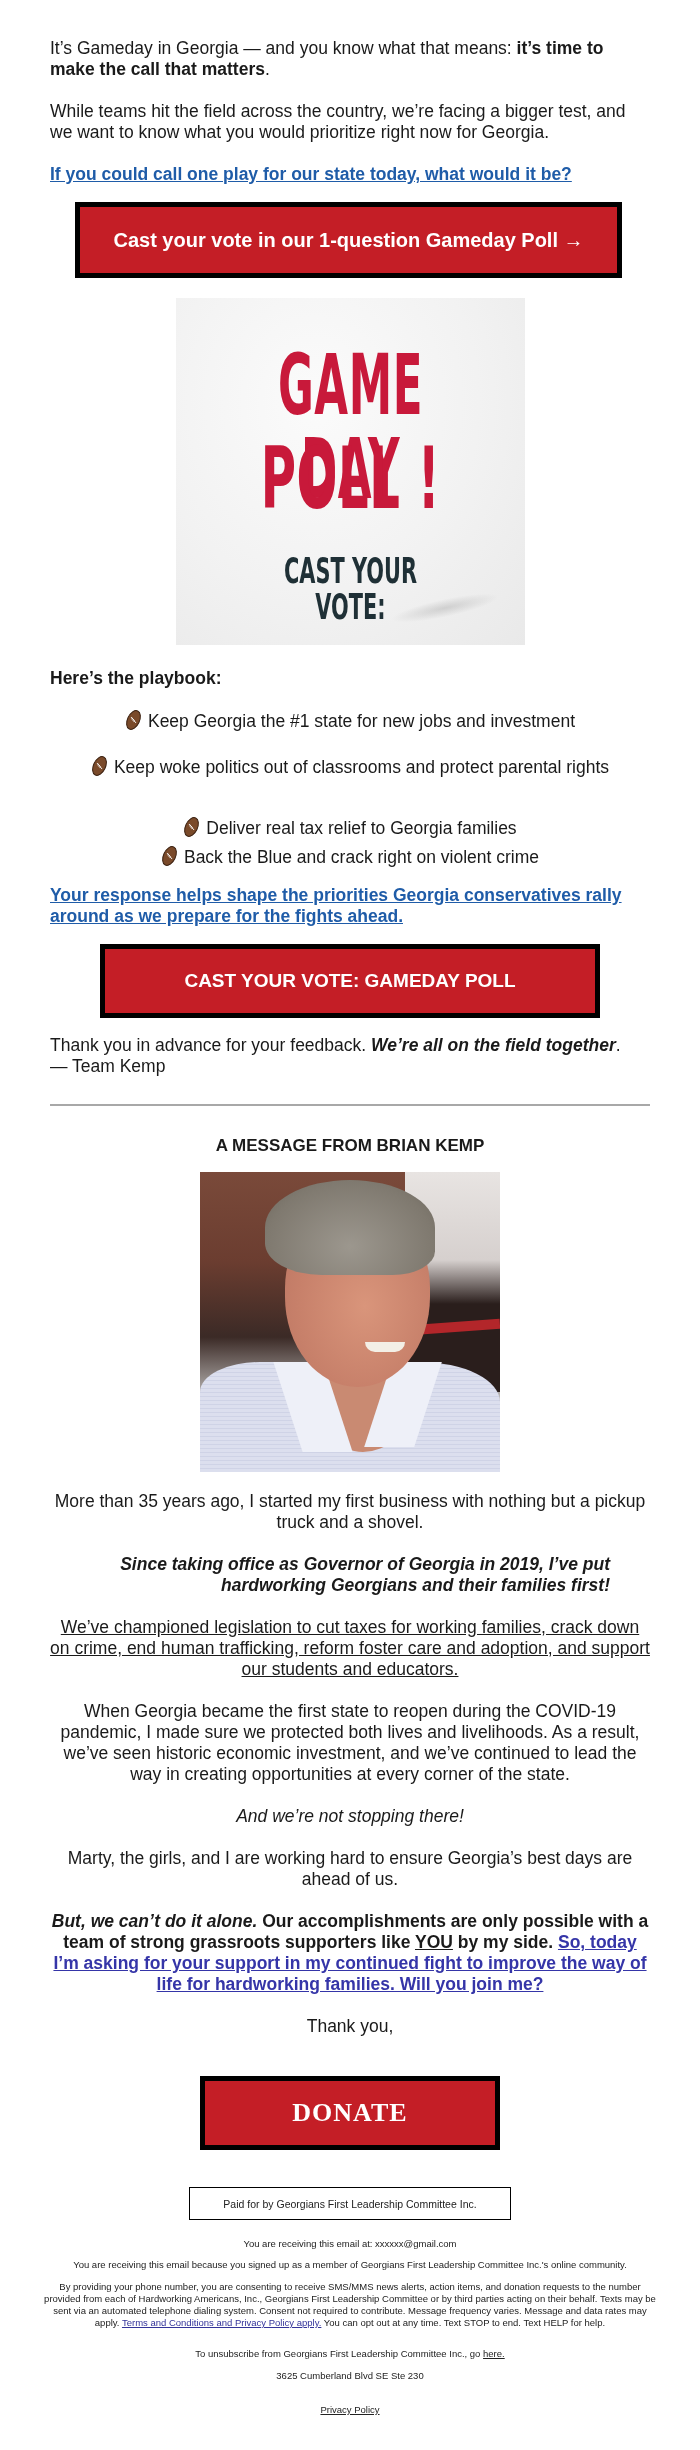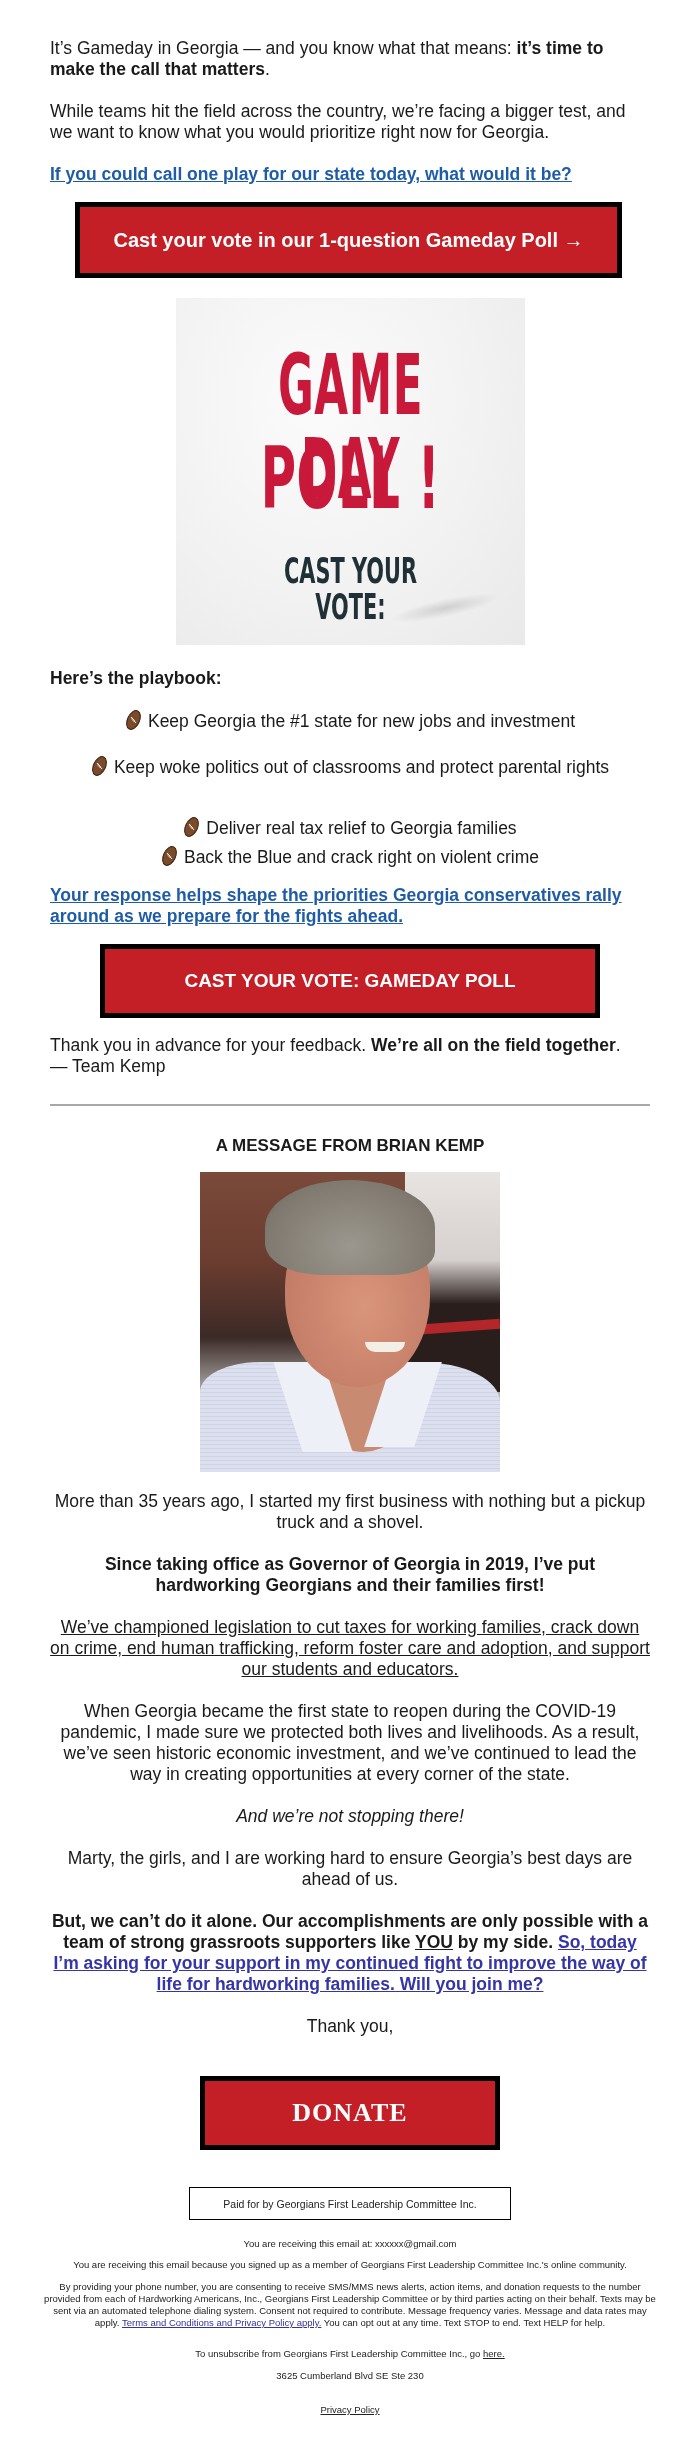--- a/index.html
+++ b/index.html
@@ -8,21 +8,21 @@
     width: 700px;
     height: 2450px;
     position: relative;
     font-family: "Liberation Sans", sans-serif;
     color: #1a1a1a;
     overflow: hidden;
   }
   .wrap { position: absolute; left: 50px; width: 600px; }
   p.body { font-size: 17.5px; line-height: 21px; }
   .bold { font-weight: bold; }
-  .bi { font-weight: bold; }
+  .bi { font-weight: bold; font-style: italic; }
   .it { font-style: italic; }
   a.link1 { color: #1f5ca8; font-weight: bold; text-decoration: underline; }
   a.link2 { color: #3535a8; font-weight: bold; text-decoration: underline; }
   .btn {
     position: absolute;
     background: #c41e26;
     border: 5px solid #000;
     color: #fff;
     font-weight: bold;
     display: flex; align-items: center; justify-content: center;
@@ -169,21 +169,21 @@
   <div class="shirt"></div>
   <div class="neck"></div>
   <div class="collar-l"></div>
   <div class="collar-r"></div>
   <div class="face"></div>
   <div class="hair"></div>
   <div class="smile"></div>
 </div>
 
 <div class="para" style="top:1491px;">More than 35 years ago, I started my first business with nothing but a pickup truck and a shovel.</div>
-<div class="para bi" style="top:1554px; padding:0 40px;">Since taking office as Governor of Georgia in 2019, I’ve put hardworking Georgians and their families first!</div>
+<div class="para bi" style="top:1554px; padding:0 40px;text-align:right;">Since taking office as Governor of Georgia in 2019, I’ve put hardworking Georgians and their families first!</div>
 <div class="para" style="top:1617px;text-decoration:underline;">We’ve championed legislation to cut taxes for working families, crack down on crime, end human trafficking, reform foster care and adoption, and support our students and educators.</div>
 <div class="para" style="top:1701px;">When Georgia became the first state to reopen during the COVID-19 pandemic, I made sure we protected both lives and livelihoods. As a result, we’ve seen historic economic investment, and we’ve continued to lead the way in creating opportunities at every corner of the state.</div>
 <div class="para it" style="top:1806px;">And we’re not stopping there!</div>
 <div class="para" style="top:1848px; padding:0 0;">Marty, the girls, and I are working hard to ensure Georgia’s best days are ahead of us.</div>
 
 <div class="para" style="top:1911px;">
   <span class="bi">But, we can’t do it alone.</span><span class="bold"> Our accomplishments are only possible with a team of strong grassroots supporters like </span><span class="bold" style="text-decoration:underline;">YOU</span><span class="bold"> by my side. </span><a class="link2" href="#">So, today I’m asking for your support in my continued fight to improve the way of life for hardworking families. Will you join me?</a>
 </div>
 
 <div class="para" style="top:2016px;">

